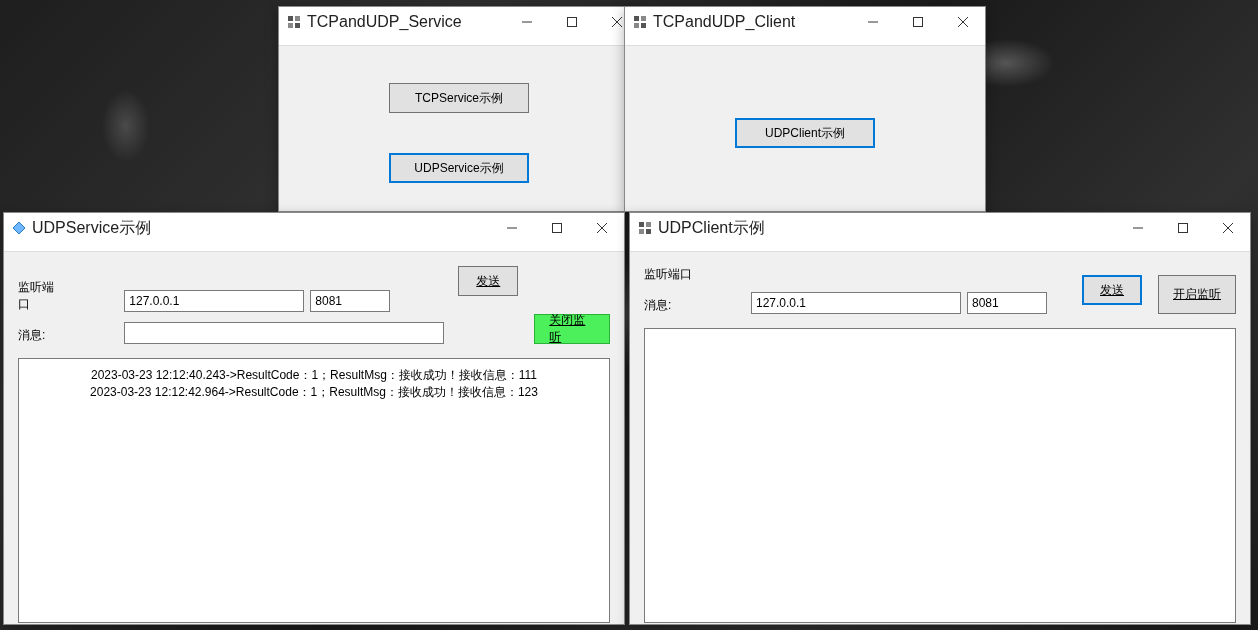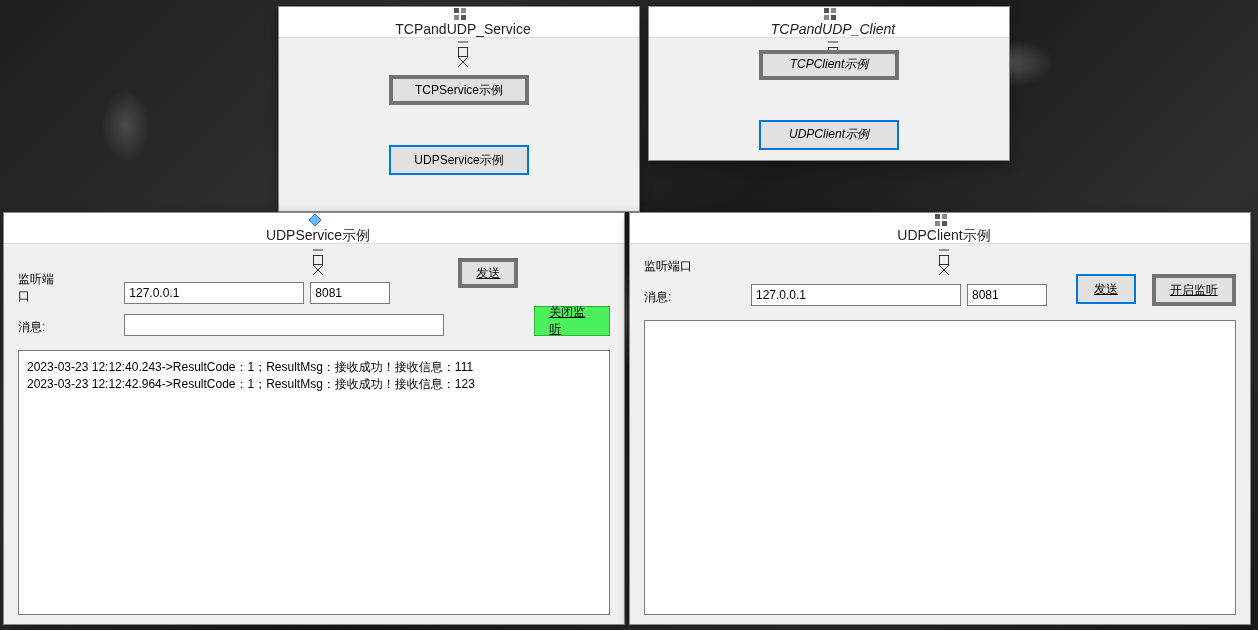--- a/index.html
+++ b/index.html
@@ -6,45 +6,45 @@
   .desktop{position:relative;width:1258px;height:630px;
     background:
       radial-gradient(40px 60px at 10% 20%, #4a4a4a 0%, transparent 60%),
       radial-gradient(80px 40px at 80% 10%, #555 0%, transparent 60%),
       radial-gradient(60px 90px at 50% 50%, #3d3d3d 0%, transparent 60%),
       radial-gradient(50px 50px at 20% 80%, #4a4a4a 0%, transparent 60%),
       linear-gradient(135deg, #1e1e1e 0%, #2e2e2e 25%, #1a1a1a 50%, #303030 75%, #1c1c1c 100%);
     background-color:#222;
   }
   .win{position:absolute;background:#f0f0f0;border:1px solid #888;box-shadow:0 4px 12px rgba(0,0,0,.3);box-sizing:border-box;}
-  .titlebar{height:30px;display:flex;align-items:center;padding:0 0 0 8px;background:#fff;border-bottom:1px solid #ddd;font-size:14px;color:#222;flex-direction:column;}
+  .titlebar{height:30px;display:flex;align-items:center;padding:0 0 8px 8px;background:#fff;border-bottom:1px solid #ddd;font-size:16px;color:#222;}
   .titlebar .app-icon{width:14px;height:14px;display:inline-flex;align-items:center;justify-content:center;margin-right:6px;}
   .titlebar .title-text{flex:0 0 auto;}
   .titlebar .spacer{flex:1;}
   .sysbtn{width:45px;height:30px;display:flex;align-items:center;justify-content:center;color:#333;cursor:pointer;}
-  .btn{display:inline-flex;align-items:center;justify-content:center;background:#e1e1e1;border:4px solid #737373;height:24px;padding:0 14px;font-size:12px;cursor:pointer;box-sizing:border-box;}
+  .btn{display:inline-flex;align-items:center;justify-content:center;background:#e1e1e1;border:1px solid #737373;height:24px;padding:0 14px;font-size:12px;cursor:pointer;box-sizing:border-box;}
   .btn.big{height:30px;min-width:140px;}
   .btn.sel{border:2px solid #0078d7;}
   .btn.green{background:#4cf05a;border:1px solid #2bb138;margin-top:48px;}
   label.lab{display:inline-block;font-size:12px;color:#000;}
   input.txt{height:22px;border:1px solid #7a7a7a;padding:0 4px;font-size:12px;box-sizing:border-box;background:#fff;}
   .logbox{border:1px solid #7a7a7a;background:#fff;padding:8px;font-size:12px;line-height:1.45;color:#000;box-sizing:border-box;overflow:auto;}
   .row{display:flex;align-items:center;gap:6px;}
   
   #win-svc-launcher{left:278px;top:6px;width:362px;height:206px;}
-  #win-cli-launcher{left:648px;top:6px;width:362px;height:155px;font-style:italic;}
+  #win-cli-launcher{left:624px;top:6px;width:362px;height:206px;}
   #win-udp-svc{left:3px;top:212px;width:622px;height:413px;}
   #win-udp-cli{left:629px;top:212px;width:622px;height:413px;}
   .launcher-body{display:flex;flex-direction:column;align-items:center;justify-content:center;gap:40px;height:calc(100% - 30px);}
   .udp-body{padding:14px 14px 10px 14px;display:flex;flex-direction:column;height:calc(100% - 30px);box-sizing:border-box;}
   .udp-toprow{display:flex;align-items:flex-end;gap:14px;}
   .udp-labels{display:flex;flex-direction:column;gap:14px;}
   .udp-inputs{display:flex;flex-direction:column;gap:10px;margin-left:45px;}
   .udp-actions{margin-left:auto;display:flex;gap:16px;text-decoration:underline;}
-  .logwrap{margin-top:14px;flex:1;}
+  .logwrap{margin-top:14px;flex:1;text-align:center;}
 </style>
 </head>
 <body>
 
 <div class="desktop">
 
   <div class="win" id="win-svc-launcher">
     <div class="titlebar">
       <span class="app-icon">
         <svg width="14" height="14" viewBox="0 0 14 14">
@@ -102,21 +102,20 @@
           </svg>
         </div>
       <div class="sysbtn close">
           <svg width="10" height="10">
             <line x1="0" y1="0" x2="10" y2="10" stroke="#333" stroke-width="1"></line>
             <line x1="10" y1="0" x2="0" y2="10" stroke="#333" stroke-width="1"></line>
           </svg>
         </div>
     </div>
     <div class="launcher-body">
-      <div class="btn big">TCPClient示例</div>
       <div class="btn big sel">UDPClient示例</div>
     </div>
   </div>
 
   <div class="win" id="win-udp-svc">
     <div class="titlebar">
       <span class="app-icon">
         <svg width="14" height="14" viewBox="0 0 14 14">
             <polygon points="7,1 13,7 7,13 1,7" fill="#6fb7ff" stroke="#2a7cc7" stroke-width="1"></polygon>
           </svg>
@@ -203,21 +202,21 @@
           <label class="lab">消息:</label>
         </div>
         <div class="udp-inputs">
           <div class="row">
             <input class="txt" style="width: 210px;" value="127.0.0.1">
             <input class="txt" style="width: 80px;" value="8081">
           </div>
         </div>
         <div class="udp-actions">
           <div class="btn sel" style="height:30px;min-width:60px">发送</div>
-          <div class="btn" style="height:32px;min-width:70px">开启监听</div>
+          <div class="btn" style="height:39px;min-width:70px">开启监听</div>
         </div>
       </div>
       <div class="logwrap">
         <div class="logbox" style="height:100%" id="cli-log">
           </div>
       </div>
     </div>
   </div>
 
 </div>

